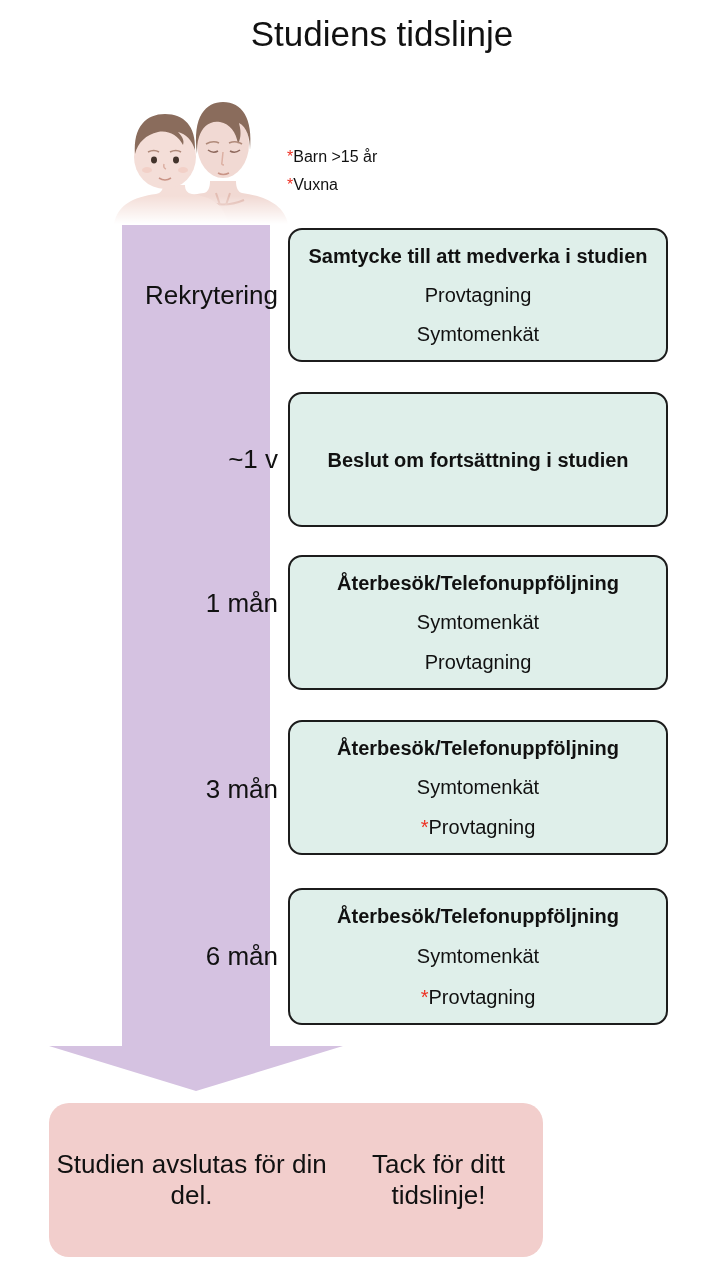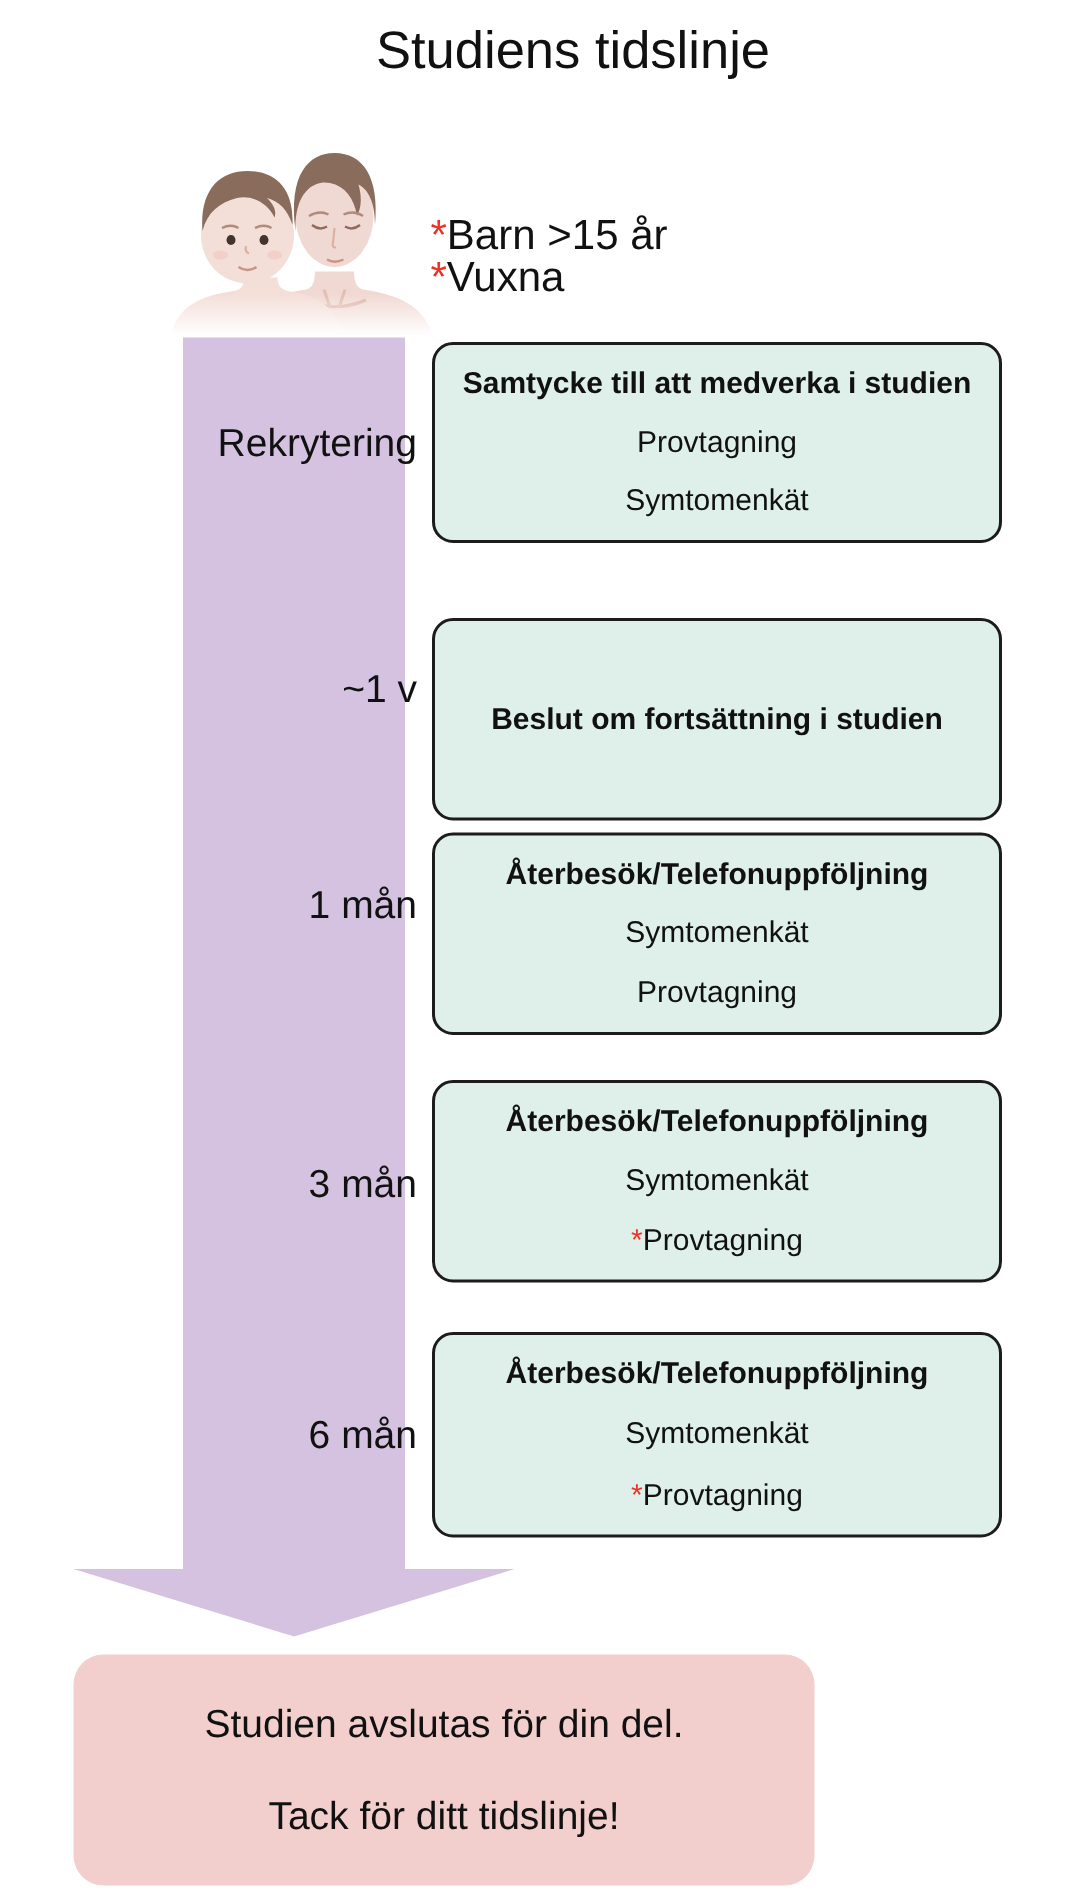--- a/index.html
+++ b/index.html
@@ -6,41 +6,41 @@
   body{
     width:720px;height:1262px;background:#ffffff;overflow:hidden;
     font-family:"Liberation Sans","DejaVu Sans",sans-serif;color:#111111;
   }
   .page{position:relative;width:720px;height:1248px;}
   .title{
     position:absolute;left:22px;top:14px;width:720px;
     font-size:35px;font-weight:500;text-align:center;color:#111;
   }
   .people{position:absolute;left:106px;top:94px;width:186px;height:130px;}
-  .legend{position:absolute;left:287px;top:143px;font-size:28px;line-height:28px;}
+  .legend{position:absolute;left:287px;top:143px;font-size:16px;line-height:28px;}
   .red{color:#ee3124;}
   .arrow-shaft{position:absolute;left:122px;top:225px;width:148px;height:822px;background:#d5c2e1;}
   .arrow-head{position:absolute;left:49px;top:1046px;width:294px;height:46px;display:block;}
   .stage-label{
     position:absolute;left:114px;width:164px;text-align:right;
     font-size:26px;line-height:30px;color:#111;
   }
   .stage-box{
     position:absolute;left:288px;width:380px;box-sizing:border-box;
     background:#dfefea;border:2px solid #1c1c1c;border-radius:14px;
     display:flex;flex-direction:column;justify-content:space-around;align-items:center;
     padding:6px 10px;text-align:center;
   }
-  .stage-box.single{justify-content:center;margin-top:20px;}
+  .stage-box.single{justify-content:center;}
   .box-title{font-size:20px;font-weight:bold;line-height:24px;}
   .box-item{font-size:20px;line-height:24px;}
   .footer{
     position:absolute;left:49px;top:1103px;width:494px;height:154px;
     background:#f2cecc;border-radius:20px;
-    display:flex;flex-direction:column;justify-content:space-evenly;align-items:center;
+    display:flex;flex-direction:row;justify-content:space-evenly;align-items:center;
     font-size:26px;text-align:center;
   }
 </style>
 </head>
 <body>
 
 <div class="page">
 
   <div class="title">Studiens tidslinje</div>
 

